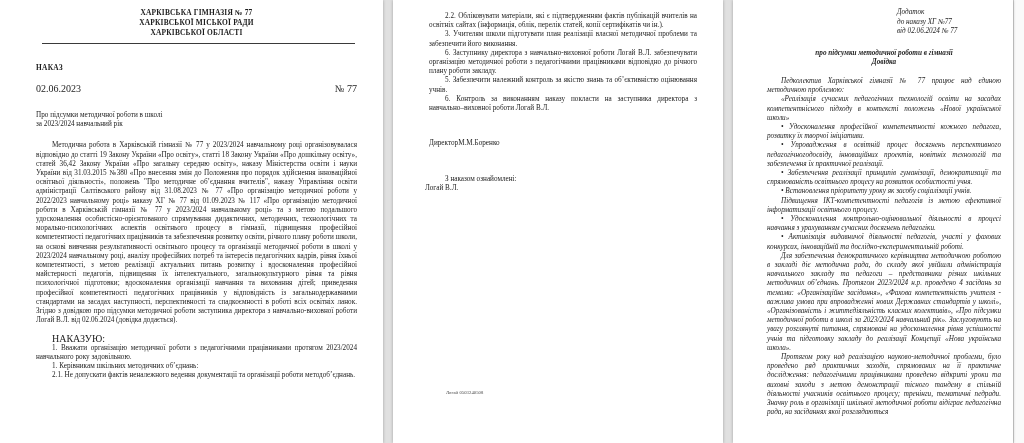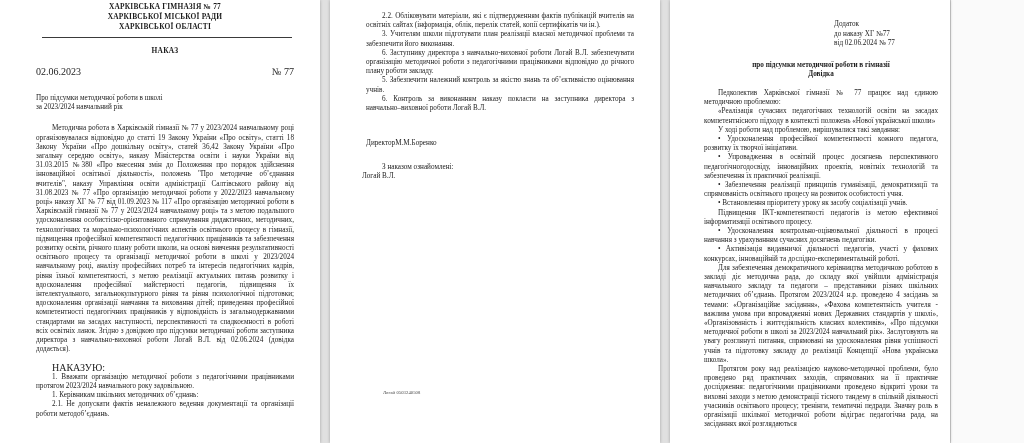--- a/index.html
+++ b/index.html
@@ -18,46 +18,46 @@
     height: 443px;
     align-items: stretch;
   }
   .page {
     background: #ffffff;
     position: relative;
     box-shadow: 0 0 3px rgba(0,0,0,0.28);
     box-sizing: border-box;
     flex: none;
   }
-  .page-1 { width: 320px; margin-right: 10px; padding: 2px 26px 0 36px; }
+  .page-1 { width: 383px; margin-right: 10px; padding: 8px 26px 0 36px; }
   .page-2 { width: 330px; margin-right: 10px; padding: 12px 26px 0 36px; }
-  .page-3 { width: 280px; margin-right: 0;  padding: 20px 12px 0 34px; }
+  .page-3 { width: 280px; margin-right: 0;  padding: 8px 12px 0 34px; font-style: italic; }
   .edge-strip {
     flex: 1;
     background: #fafafa;
     border-left: 1px solid #cfcfcf;
   }
 
   .org-header {
     text-align: center;
     font-weight: bold;
     font-size: 7.4px;
     line-height: 10px;
     letter-spacing: 0.2px;
   }
   .header-rule {
     border: none;
     border-top: 1px solid #3a3a3a;
     margin: 5px 2px 0 6px;
   }
   .doc-type {
-    text-align: center;
+    text-align: left;
     font-weight: bold;
     font-size: 7.4px;
-    margin-top: 8px;
+    margin-top: 19px;
     letter-spacing: 0.3px;
   }
   .date-row {
     display: flex;
     justify-content: space-between;
     font-size: 10px;
     margin-top: 11px;
   }
   .subject {
     font-size: 7.2px;
@@ -81,21 +81,21 @@
   .sig-row {
     display: flex;
     justify-content: flex-start;
     font-size: 7.2px;
     margin-top: 26px;
   }
   .ack-label {
     font-size: 7.2px;
     line-height: 9.2px;
     text-indent: 16px;
-    margin-top: 16px;
+    margin-top: 28px;
   }
   .ack-name {
     font-size: 7.2px;
     line-height: 9.2px;
     margin-left: -4px;
   }
   .executor-note {
     position: absolute;
     left: 53px;
     top: 390px;
@@ -169,21 +169,20 @@
       <div>до наказу ХГ №77</div>
       <div>від 02.06.2024 № 77</div>
     </div>
     <div class="cert-title">
       <div>про підсумки методичної роботи в гімназії</div>
       <div>Довідка</div>
     </div>
     <div class="p3-body">
       <p class="para">Педколектив Харківської гімназії № 77 працює над єдиною методичною проблемою:</p>
       <p class="para">«Реалізація сучасних педагогічних технологій освіти на засадах компетентнісного підходу в контексті положень «Нової української школи»</p>
-      <p class="para">У ході роботи над проблемою, вирішувалися такі завдання:</p>
       <p class="para">• Удосконалення професійної компетентності кожного педагога, розвитку їх творчої ініціативи.</p>
       <p class="para">• Упровадження в освітній процес досягнень перспективного педагогічногодосвіду, інноваційних проектів, новітніх технологій та забезпечення їх практичної реалізації.</p>
       <p class="para">• Забезпечення реалізації принципів гуманізації, демократизації та спрямованість освітнього процесу на розвиток особистості учня.</p>
       <p class="para">• Встановлення пріоритету уроку як засобу соціалізації учнів.</p>
       <p class="para">Підвищення ІКТ-компетентності педагогів із метою ефективної інформатизації освітнього процесу.</p>
       <p class="para">• Удосконалення контрольно-оцінювальної діяльності в процесі навчання з урахуванням сучасних досягнень педагогіки.</p>
       <p class="para">• Активізація видавничої діяльності педагогів, участі у фахових конкурсах, інноваційній та дослідно-експериментальній роботі.</p>
       <p class="para">Для забезпечення демократичного керівництва методичною роботою в закладі діє методична рада, до складу якої увійшли адміністрація навчального закладу та педагоги – представники різних шкільних методичних об’єднань. Протягом 2023/2024 н.р. проведено 4 засідань за темами: «Організаційне засідання»,  «Фахова компетентність учителя - важлива умова при впровадженні нових Державних стандартів у школі», «Організованість і життєдіяльність класних колективів», «Про підсумки методичної роботи в школі за 2023/2024 навчальний рік». Заслуговують на увагу розглянуті питання, спрямовані на удосконалення рівня успішності учнів та підготовку закладу до реалізації Концепції «Нова українська школа».</p>
       <p class="para">Протягом року над реалізацією науково-методичної проблеми, було проведено ряд практичних заходів, спрямованих на її практичне дослідження: педагогічними працівниками проведено відкриті уроки та виховні заходи з метою демонстрації тісного тандему в спільній діяльності учасників освітнього процесу;  тренінги, тематичні педради. Значну роль в організації шкільної методичної роботи відіграє педагогічна рада, на засіданнях якої розглядаються</p>
     </div>

